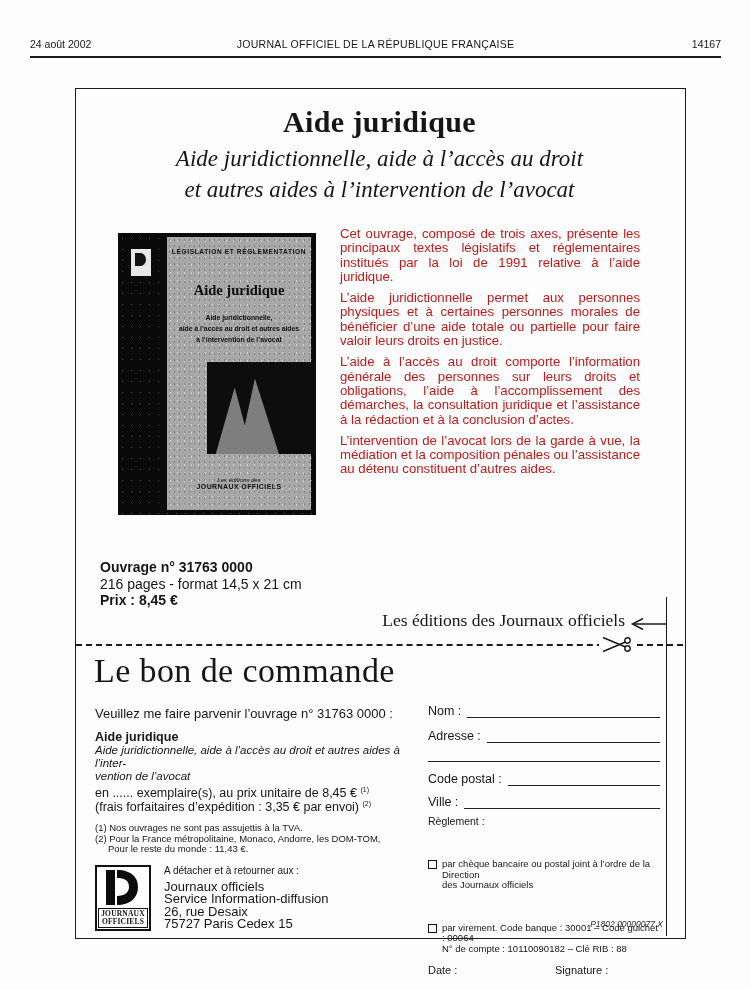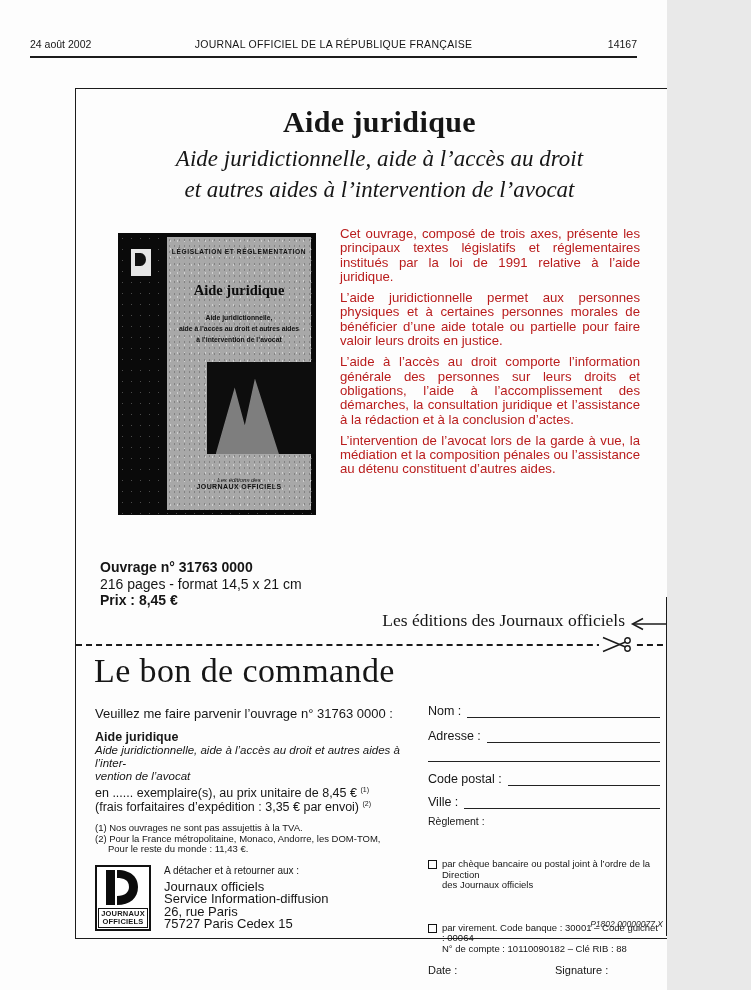--- a/index.html
+++ b/index.html
@@ -1,16 +1,16 @@
 <!DOCTYPE html>
 <html><head>
 <meta charset="utf-8">
 <style>
   html,body{margin:0;padding:0;background:#e9e9e9;}
-  .page{position:relative;width:667px;height:990px;background:#fdfdfd;color:#161616;
+  .page{position:relative;width:751px;height:990px;background:#fdfdfd;color:#161616;
         font-family:"Liberation Sans",sans-serif;overflow:hidden;}
 
   
   .jo-header{position:absolute;left:30px;right:30px;top:38px;display:flex;align-items:baseline;font-size:10.5px;}
   .hdr-date{width:160px;}
   .hdr-title{flex:1;text-align:center;letter-spacing:0.3px;}
   .hdr-page{width:160px;text-align:right;}
   .hdr-rule{position:absolute;left:30px;right:30px;top:56px;border-top:2px solid #1c1c1c;}
 
   
@@ -66,21 +66,21 @@
   .fl-book{font-size:12.5px;font-weight:bold;}
   .fl-sub{font-size:11.5px;font-style:italic;line-height:13px;margin-bottom:3px;}
   .fl-qty{font-size:12.5px;}
   .fl-ship{font-size:12.5px;margin-bottom:9px;}
   sup.ref{font-size:7px;vertical-align:super;}
   .fl-notes{font-size:9.5px;line-height:10.5px;}
   .fl-notes .indent{padding-left:13px;}
   .fl-return{display:flex;gap:13px;margin-top:10px;}
   .jo-logo-box{width:52px;height:62px;border:2.5px solid #111;position:relative;background:#fff;flex:none;}
   .jo-logo-text{position:absolute;left:1px;right:1px;bottom:1px;border:1px solid #111;text-align:center;
-                font-family:Liberation Sans, sans-serif;font-size:7.5px;font-weight:bold;line-height:8px;
+                font-family:Liberation Serif, serif;font-size:7.5px;font-weight:bold;line-height:8px;
                 letter-spacing:0.2px;padding:1px 0;}
   .detach{font-size:10px;margin-bottom:5px;}
   .addr{font-size:13px;line-height:12.5px;}
 
   .form-right{position:absolute;left:428px;top:703px;width:232px;}
   .fr-row{display:flex;align-items:flex-end;font-size:12.5px;height:15px;}
   .fr-row .lbl{white-space:nowrap;padding-right:6px;}
   .fill{flex:1;border-bottom:1.5px solid #222;height:14px;}
   .mb10{margin-bottom:10px;}.mb4{margin-bottom:4px;}.mb9{margin-bottom:9px;}.mb8{margin-bottom:8px;}
   .fr-reglement{font-size:10.5px;margin-top:6px;margin-bottom:9px;}
@@ -187,21 +187,21 @@
         <div class="jo-logo-text">
           <span>JOURNAUX</span><br>
           <span>OFFICIELS</span>
         </div>
       </div>
       <div>
         <div class="detach">A détacher et à retourner aux :</div>
         <div class="addr">
           <div>Journaux officiels</div>
           <div>Service Information-diffusion</div>
-          <div>26, rue Paris</div>
+          <div>26, rue Desaix</div>
           <div>75727 Paris Cedex 15</div>
         </div>
       </div>
     </div>
   </div>
 
   <div class="form-right">
     <div class="fr-row mb10">
       <span class="lbl">Nom :</span>
       <span class="fill"></span>

